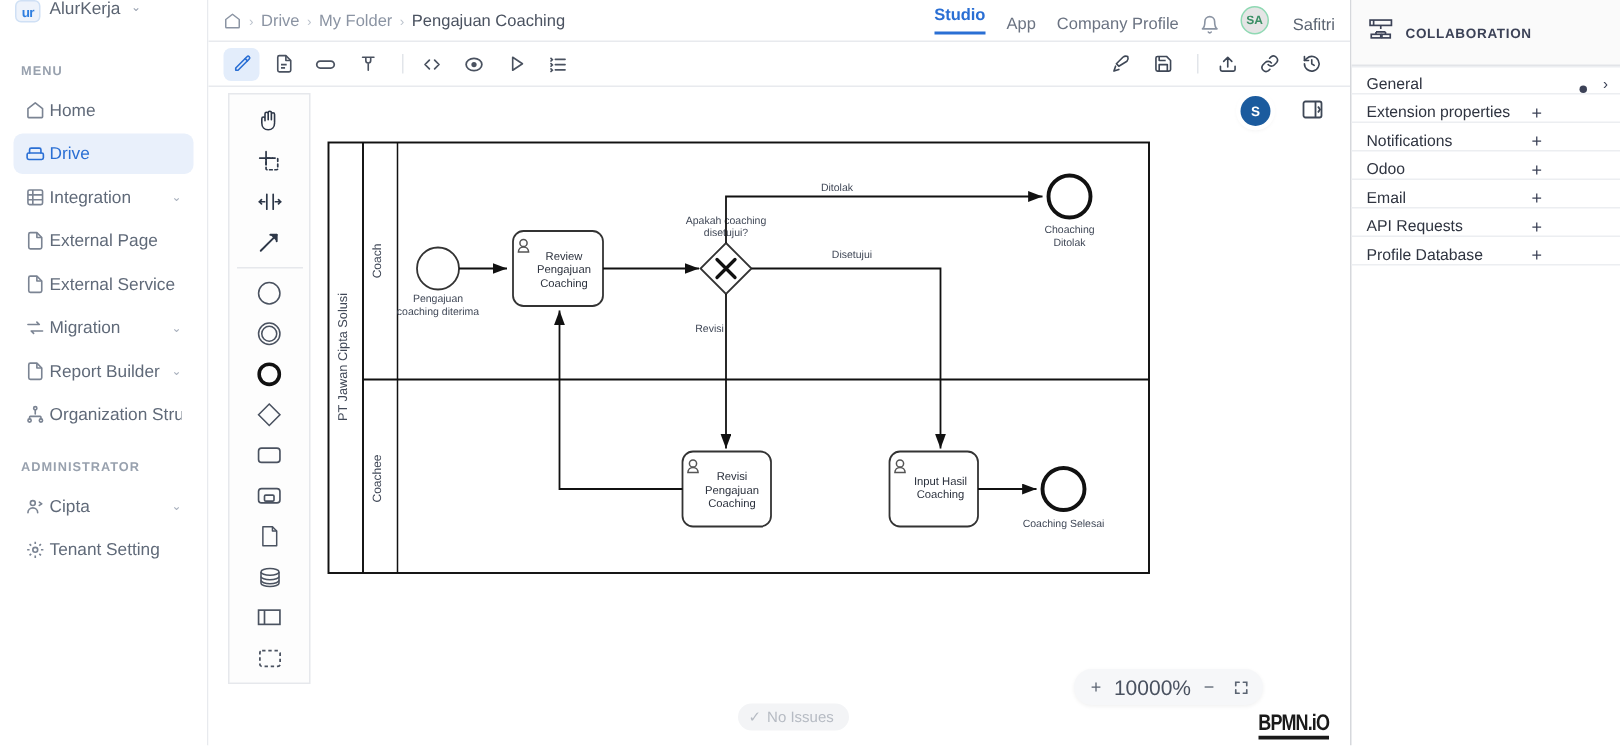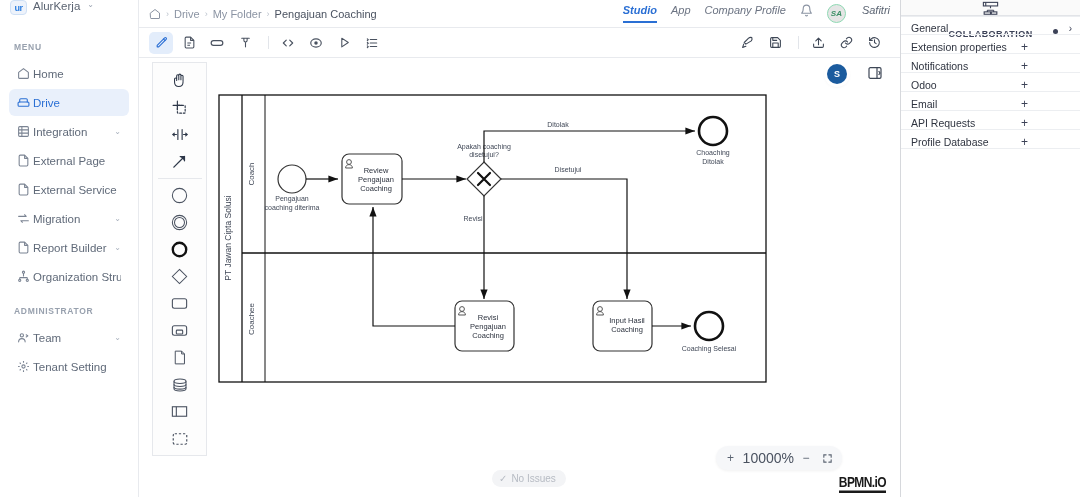--- a/index.html
+++ b/index.html
@@ -57,21 +57,21 @@
 
   .topbar {
     height: 28px; flex: 0 0 28px; display: flex; align-items: center;
     border-bottom: 1px solid #e8eaee; background: #fff; padding: 0 10px;
   }
   .crumbs { display: flex; align-items: center; gap: 5px; font-size: 11px; color: #8b94a3; }
   .crumbs .sep { color: #bcc3cd; font-size: 9px; }
   .crumb-last { color: #4a5260; }
   .home-ico { width: 12px; height: 12px; display: block; }
 
-  .top-right { margin-left: auto; display: flex; align-items: flex-start; gap: 14px; font-style: italic; }
+  .top-right { margin-left: auto; display: flex; align-items: flex-end; gap: 14px; }
   .top-tab { font-size: 11px; color: #6b7382; cursor: pointer; padding-bottom: 1px; }
   .top-tab.active { color: #2a6fd4; font-weight: 600; border-bottom: 2px solid #2a6fd4; padding-bottom: 5px; }
   .bell { width: 13px; height: 13px; }
   .avatar-sa {
     width: 19px; height: 19px; border-radius: 50%;
     background: #e5e5e5; border: 1.5px solid #8fd9b3; color: #3b8f65;
     font-size: 8px; font-weight: 700;
     display: flex; align-items: center; justify-content: center;
   }
   .username { font-size: 11px; color: #5b6472; margin-left: 2px; }
@@ -145,22 +145,22 @@
     transform: scaleY(1.25); transform-origin: bottom right;
   }
 
   
   .rpanel {
     width: 180px; flex: 0 0 180px; height: 497px;
     border-left: 1px solid #d6d8dc; background: #fff;
     display: flex; flex-direction: column;
   }
   .rpanel-head {
-    height: 16px; display: flex; align-items: center; gap: 7px;
-    padding: 0 10px; border-bottom: 1px solid #e2e4e8; background: #fafafa; flex-direction: column;
+    height: 44px; display: flex; align-items: center; gap: 7px;
+    padding: 0 10px; border-bottom: 1px solid #e2e4e8; background: #fafafa;
   }
   .rpanel-title { font-size: 9px; font-weight: 700; letter-spacing: .05em; color: #3c4257; }
   .rp-row {
     height: 19px; display: flex; align-items: flex-end;
     padding: 0 8px 0 10px; border-bottom: 1px solid #eceef1;
     font-size: 10.5px; color: #2f3440; cursor: pointer; position: relative;
   }
   .rp-row .plus { margin-left: auto; color: #3c4257; font-size: 12px; line-height: 1; padding-right: 44px; }
   .rp-row .dot { margin-left: auto; width: 5px; height: 5px; border-radius: 50%; background: #3c4257; margin-right: 11px;}
   .rp-row .chev { color: #3c4257; font-size: 10px; }
@@ -270,21 +270,21 @@
 
     <nav class="nav">
       <div class="nav-item">
         <span class="ico">
           <svg width="13" height="13" viewBox="0 0 24 24" fill="none" stroke="#7b8493" stroke-width="2" stroke-linecap="round">
               <circle cx="9" cy="8" r="3"></circle>
               <path d="M3 20a6 6 0 0 1 12 0"></path>
               <path d="M17 7l3 2M17 11l3-2"></path>
             </svg>
         </span>
-        <span class="nav-label">Team</span>
+        <span class="nav-label">Cipta</span>
         <span class="caret">⌄</span>
       </div>
       <div class="nav-item">
         <span class="ico">
           <svg width="13" height="13" viewBox="0 0 24 24" fill="none" stroke="#7b8493" stroke-width="2">
               <circle cx="12" cy="12" r="3"></circle>
               <path d="M12 2v3M12 19v3M2 12h3M19 12h3M5 5l2 2M17 17l2 2M19 5l-2 2M7 17l-2 2"></path>
             </svg>
         </span>
         <span class="nav-label">Tenant Setting</span>

